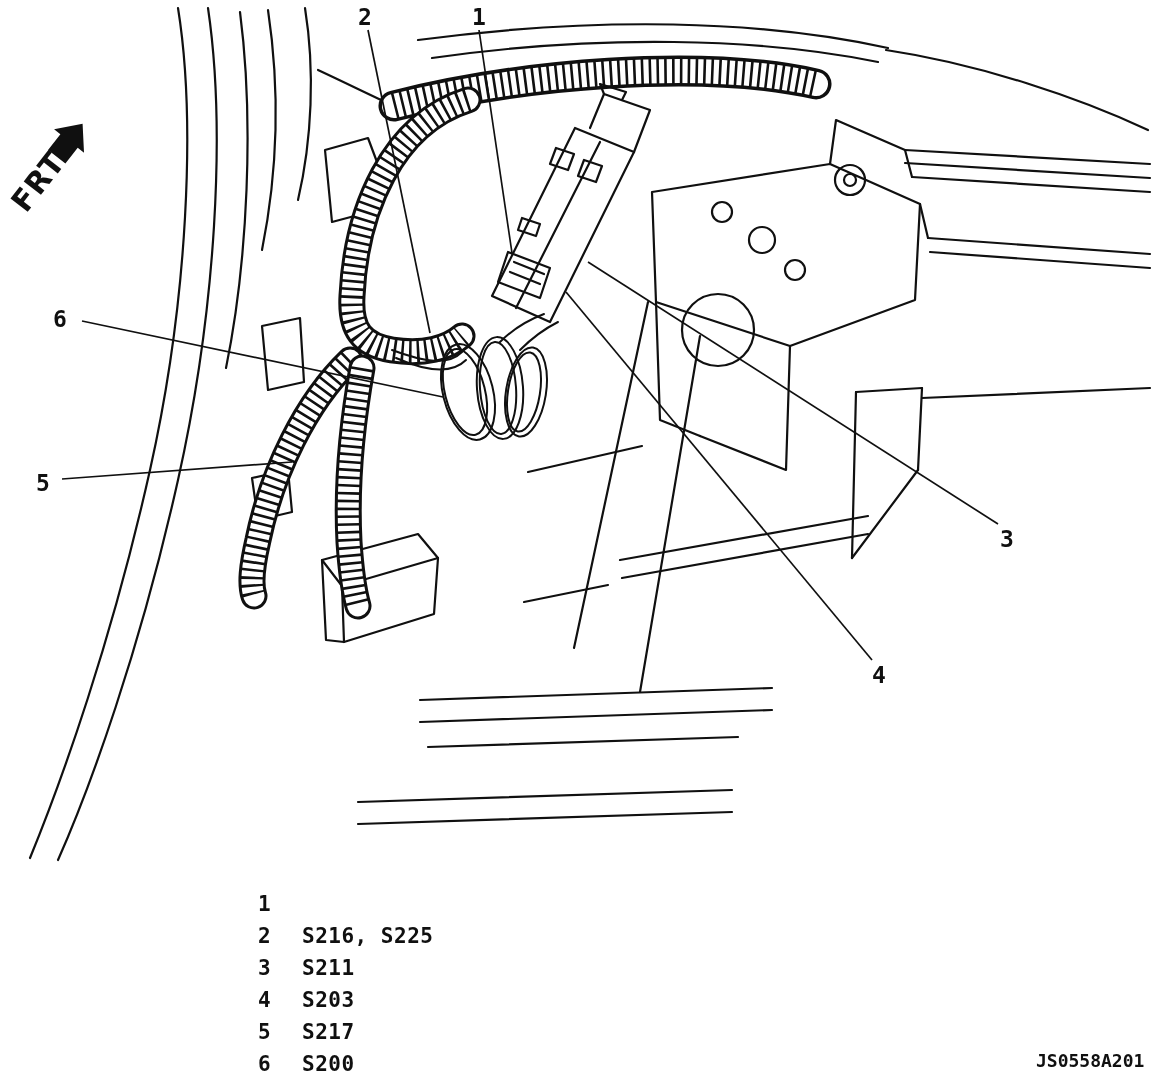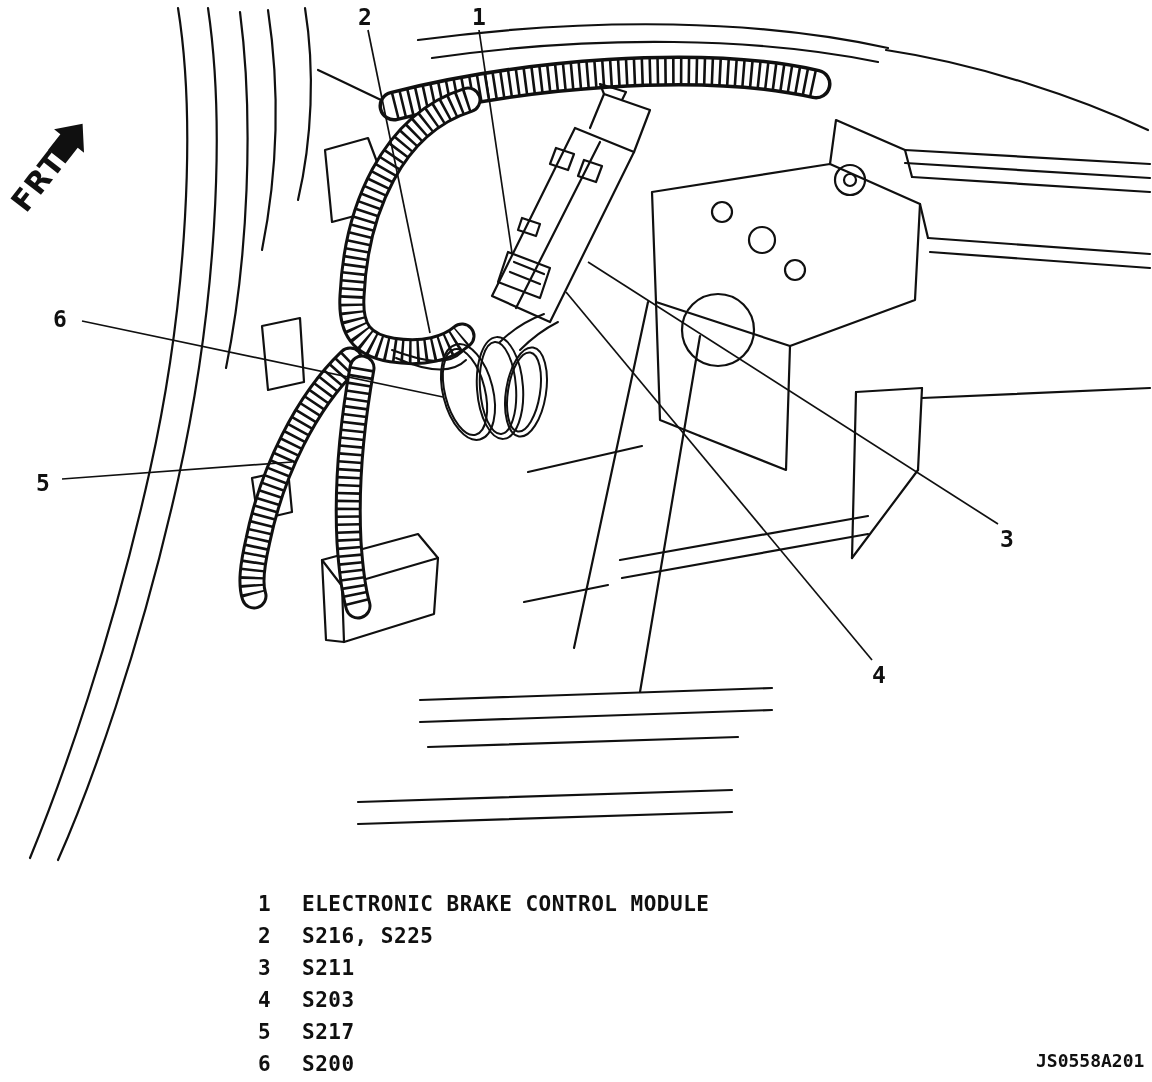--- a/index.html
+++ b/index.html
@@ -164,21 +164,20 @@
   <div class="callout" style="left:472px;top:4px">1</div>
   <div class="callout" style="left:358px;top:4px">2</div>
   <div class="callout" style="left:1000px;top:526px">3</div>
   <div class="callout" style="left:872px;top:662px">4</div>
   <div class="callout" style="left:36px;top:470px">5</div>
   <div class="callout" style="left:53px;top:306px">6</div>
 
   <div class="legend">
     <div class="legend-row">
       <span class="legend-num">1</span>
-      <span class="legend-label">ELECTRONIC BRAKE CONTROL MODULE</span>
     </div>
     <div class="legend-row">
       <span class="legend-num">2</span>
       <span class="legend-label">S216, S225</span>
     </div>
     <div class="legend-row">
       <span class="legend-num">3</span>
       <span class="legend-label">S211</span>
     </div>
     <div class="legend-row">

